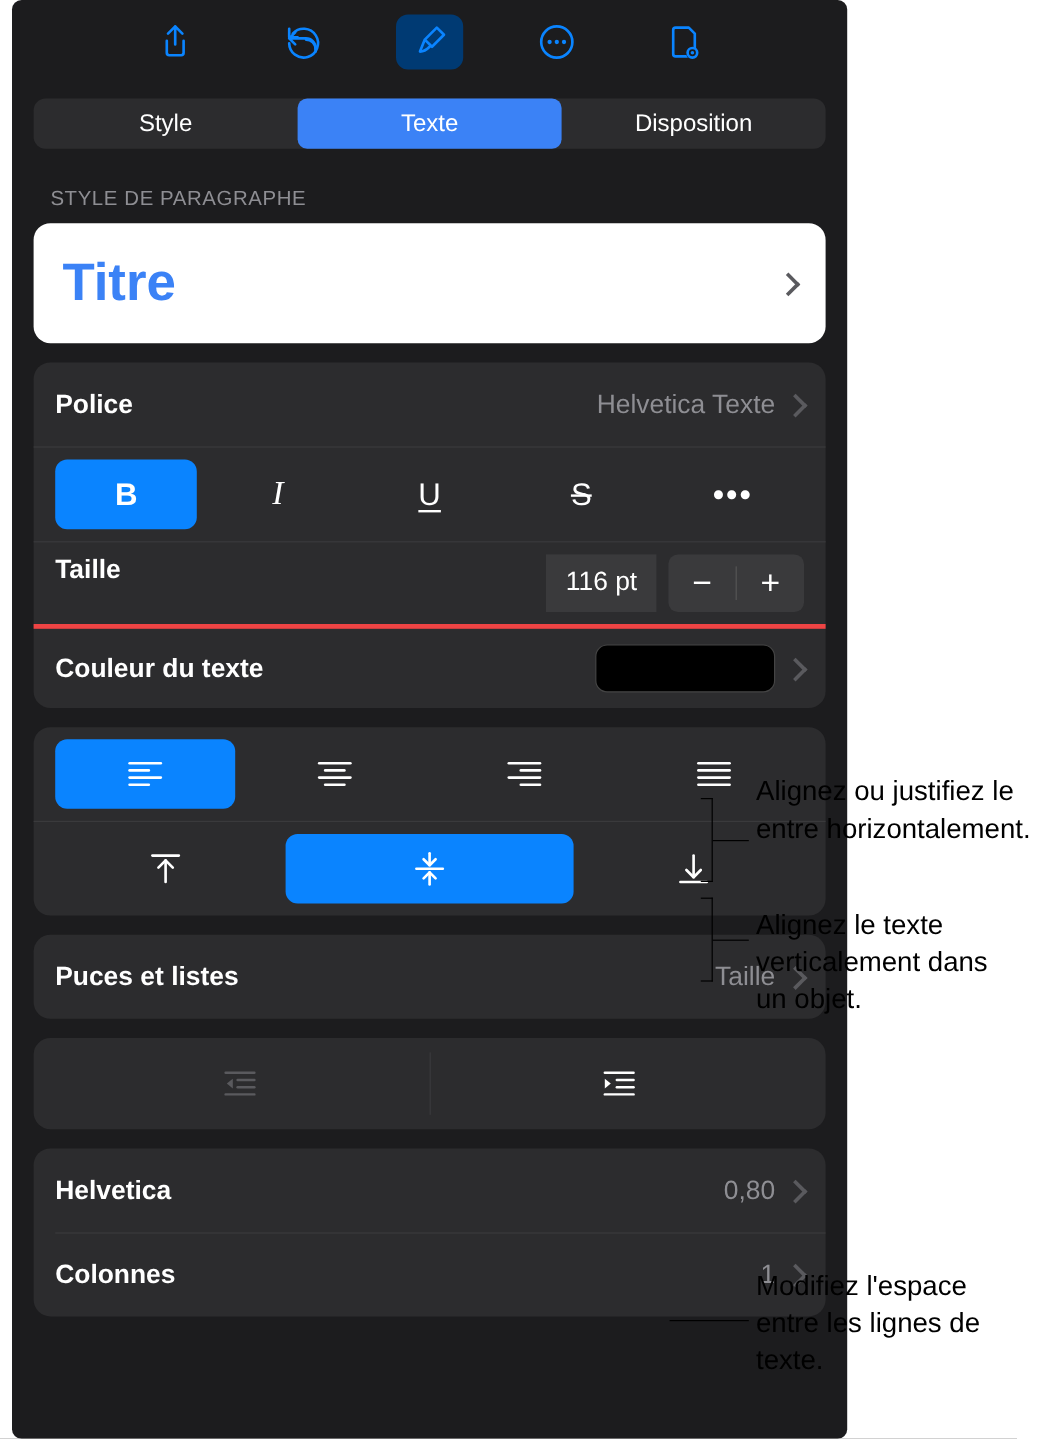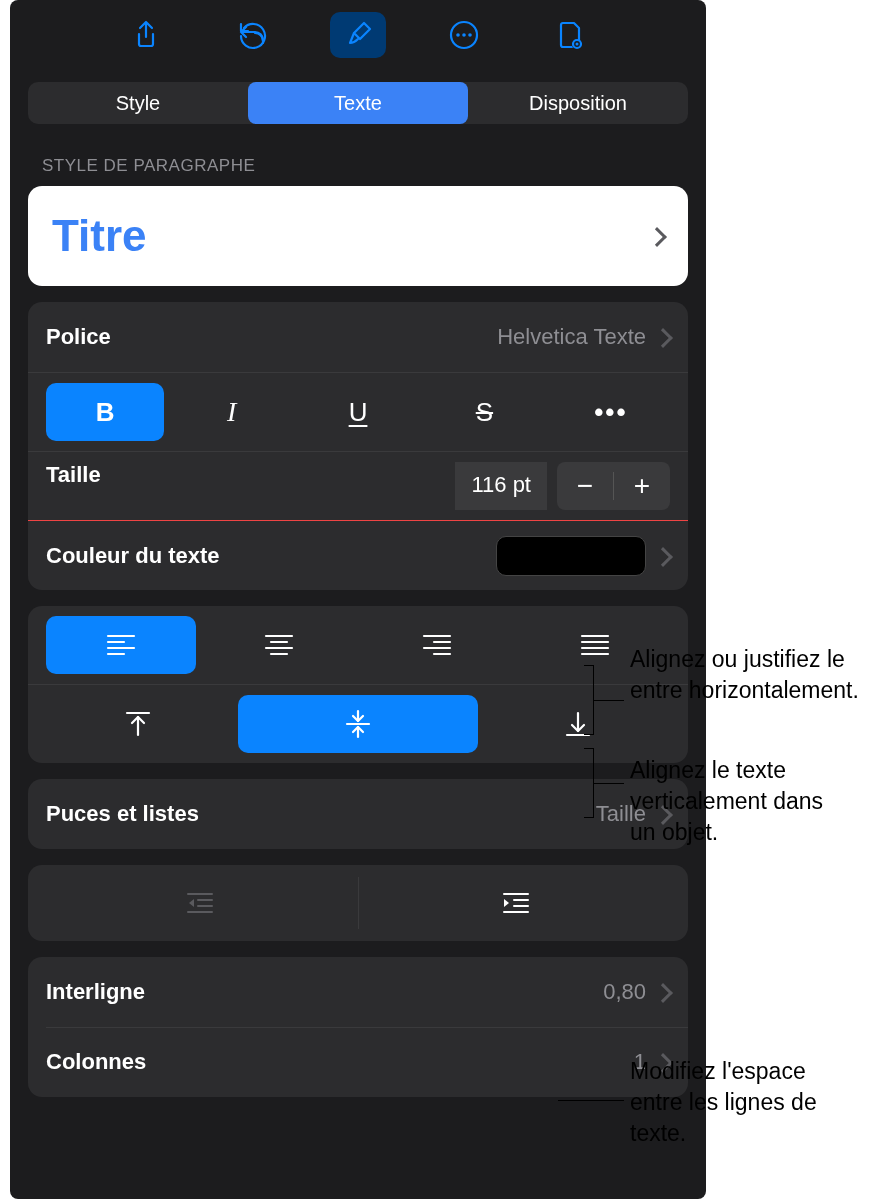--- a/index.html
+++ b/index.html
@@ -171,21 +171,21 @@
     font-weight:300;
     height:100%;
   }
   .step-div { width:1px; height:28px; background:#555; }
 
   .color-row {
     display:flex;
     align-items:center;
     padding:0 18px;
     min-height:70px;
-    border-top:1px solid #ef4444;
+    border-top:4px solid #ef4444;
   }
   .swatch {
     width:150px;
     height:40px;
     background:#000;
     border-radius:10px;
     border:1px solid #444;
     margin-left:auto;
   }
 
@@ -428,21 +428,21 @@
           <line x1="14" y1="15" x2="28" y2="15" stroke="#fff"></line>
           <line x1="4" y1="21" x2="28" y2="21" stroke="#fff"></line>
           <path d="M4 8l5 4-5 4z" fill="#fff"></path>
         </svg>
       </div>
     </div>
   </div>
 
   <div class="card" style="margin-bottom:0;">
     <div class="row">
-      <div class="row-label">Interligne</div>
+      <div class="row-label">Helvetica</div>
       <div class="row-value">0,80</div>
       <div class="chev"></div>
     </div>
     <div class="row">
       <div class="row-label">Colonnes</div>
       <div class="row-value">1</div>
       <div class="chev"></div>
     </div>
   </div>
 

